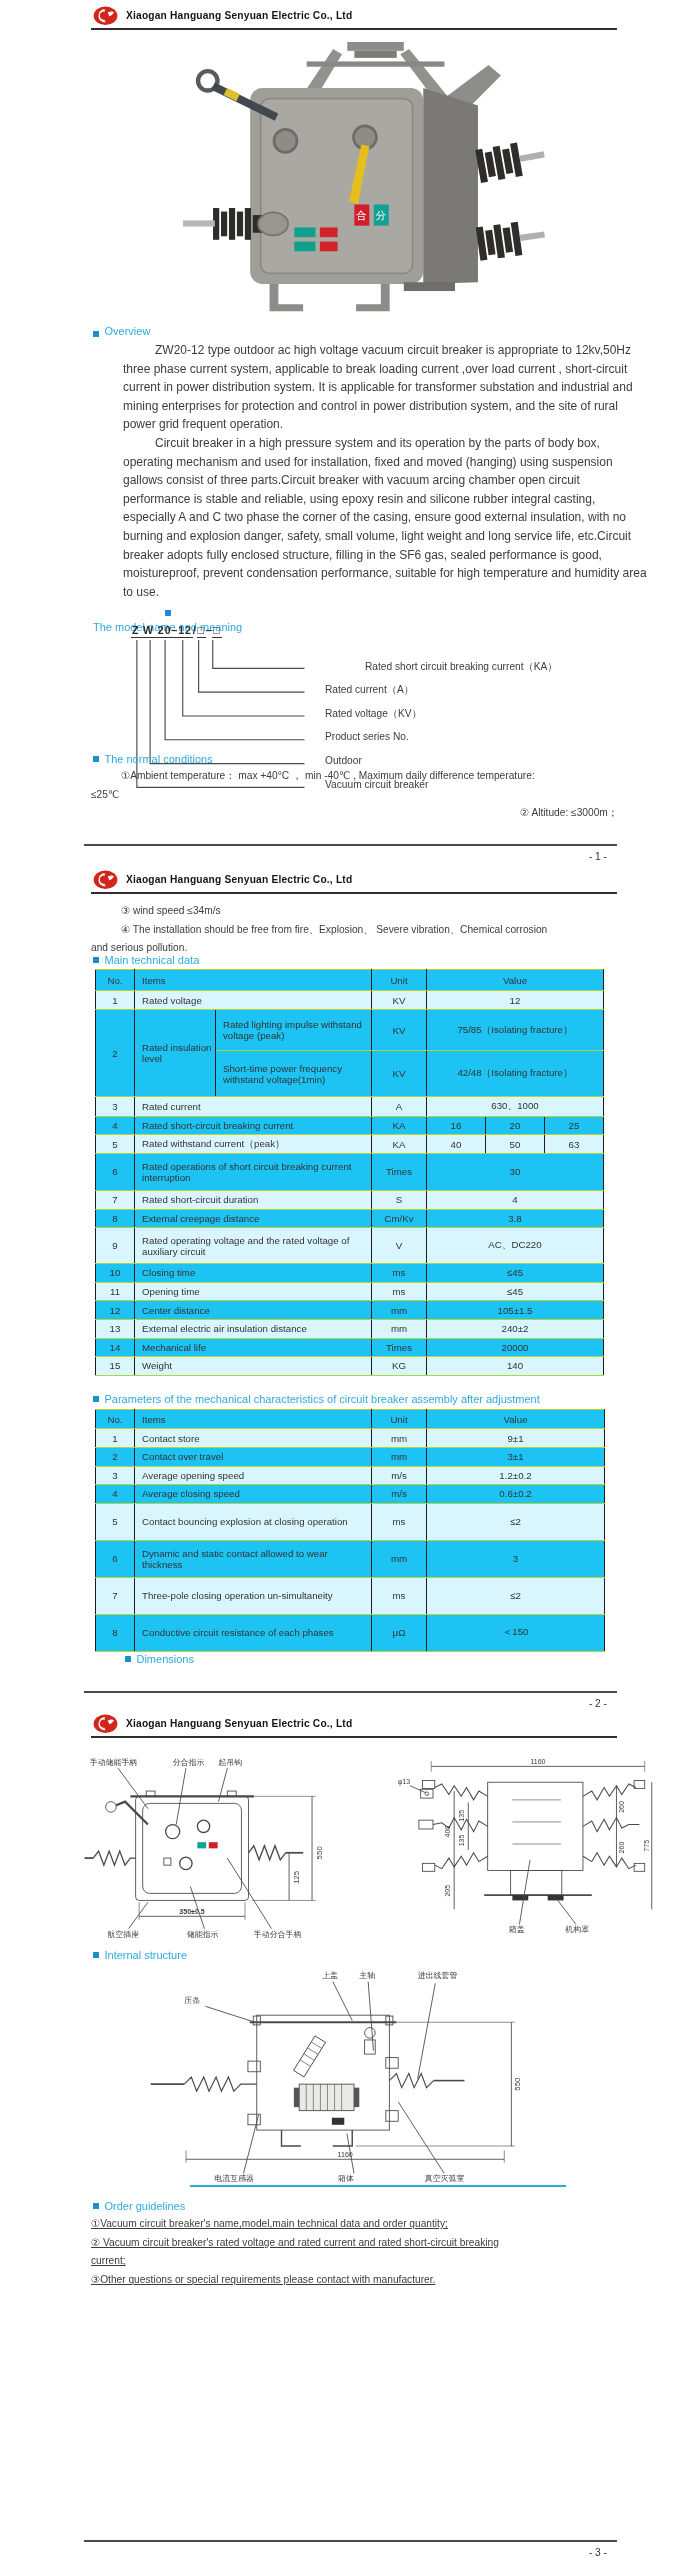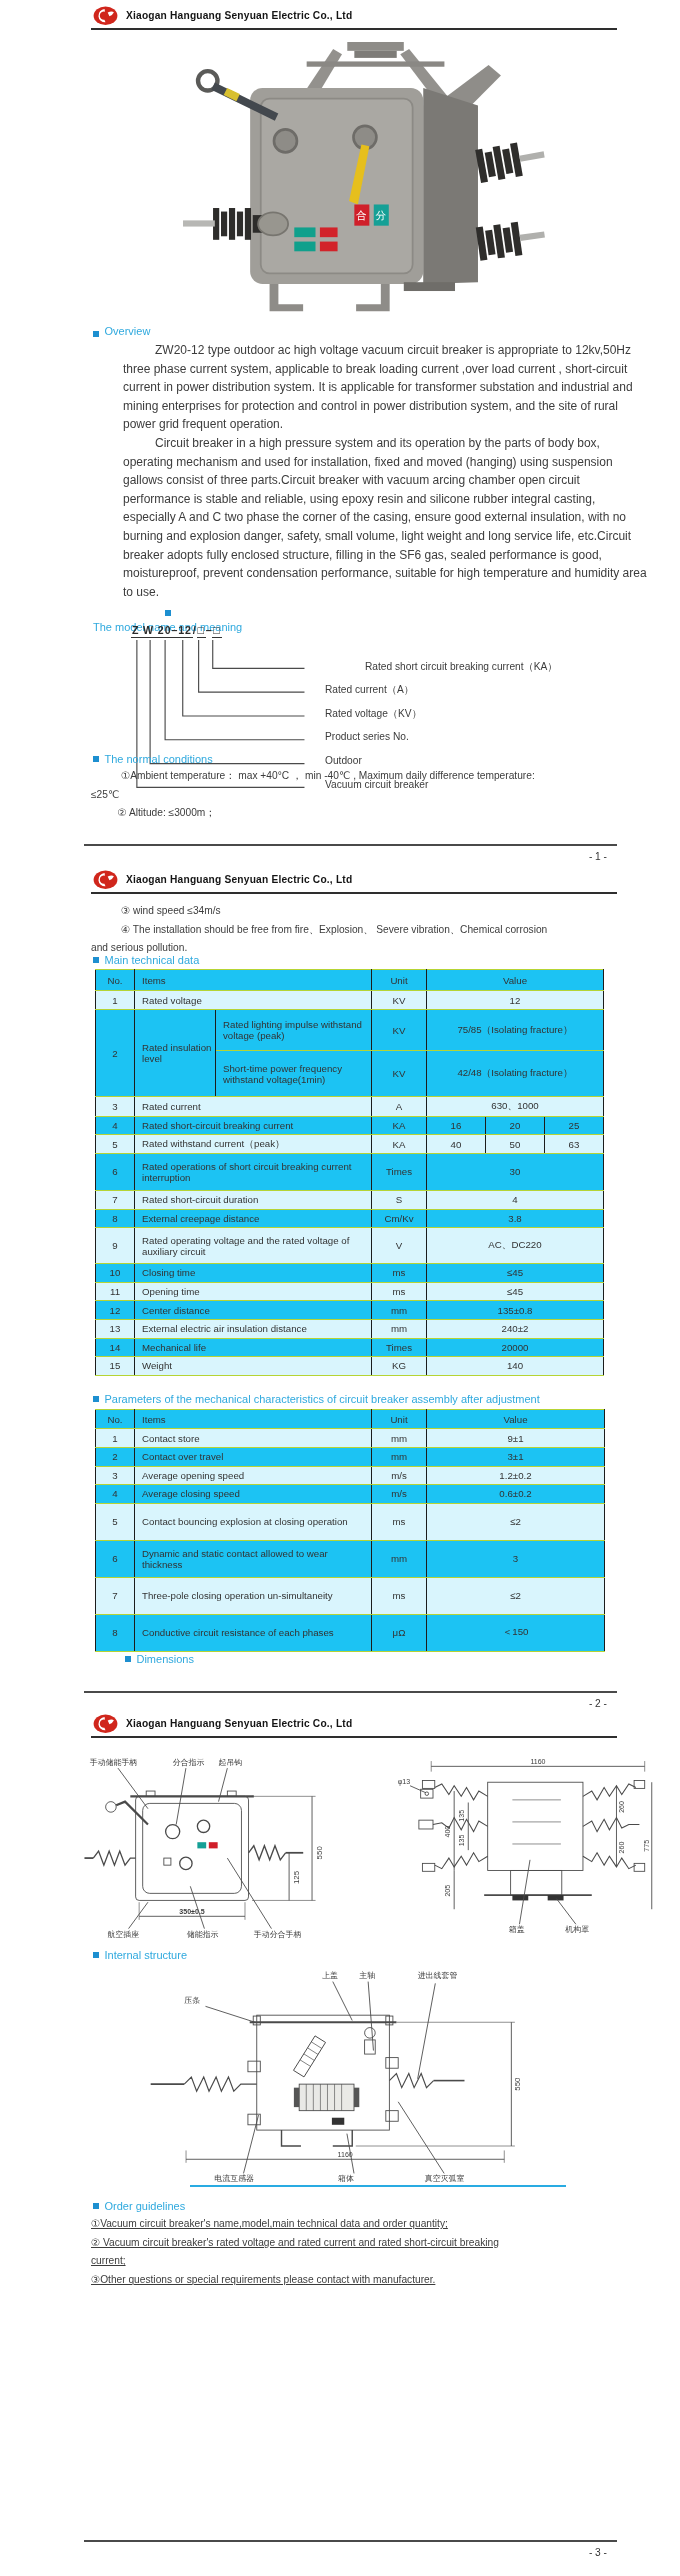--- a/index.html
+++ b/index.html
@@ -15,21 +15,21 @@
   .pgnum{position:absolute;left:84px;width:523px;text-align:right;font-size:10.2px;color:#333;}
   
   .sechead{position:absolute;left:93px;display:flex;align-items:center;gap:5.3px;}
   .bullet{width:6.2px;height:6.2px;background:#1d8fd0;flex:0 0 auto;}
   .ht{font-size:11px;color:#2fa9de;}
   
   .para{position:absolute;left:91px;width:525px;font-size:12px;line-height:18.6px;color:#3c3c3c;margin-left:32px;}
   .para p{margin:0;text-indent:32px;}
   .tline{font-size:10.2px;line-height:18.6px;color:#3c3c3c;}
   .ind{padding-left:30px;}
-  .ind2{padding-left:26.5px;}
+  .ind2{padding-left:26.5px;text-align:right;}
   
   .mcode{position:absolute;left:40px;top:-1.8px;font-size:10.6px;font-weight:600;color:#2b2b2b;letter-spacing:0.9px;}
   .mcode .u{border-bottom:1.3px solid #333;padding:0 0.9px 0.9px 0.9px;}
   .mlabel{position:absolute;left:234px;font-size:10.2px;color:#3c3c3c;white-space:nowrap;}
   
   table.tech{border-collapse:collapse;border:1.8px solid #1c1c1c;table-layout:fixed;}
   table.tech td{border-left:0.9px solid #1c1c1c;border-right:0.9px solid #1c1c1c;
     border-top:1.8px solid #b6d434;border-bottom:1.8px solid #b6d434;
     font-size:9.7px;color:#333;padding:0.9px 3.5px;text-align:center;overflow:hidden;}
   table.tech td.it{text-align:left;padding-left:7px;}
@@ -269,21 +269,21 @@
     <tr class="light" style="height:18.6px;">
       <td>11</td>
       <td class="it" colspan="2">Opening time</td>
       <td>ms</td>
       <td colspan="3">≤45</td>
     </tr>
     <tr class="deep" style="height:18.6px;">
       <td>12</td>
       <td class="it" colspan="2">Center distance</td>
       <td>mm</td>
-      <td colspan="3">135±0.8</td>
+      <td colspan="3">105±1.5</td>
     </tr>
     <tr class="light" style="height:18.6px;">
       <td>13</td>
       <td class="it" colspan="2">External electric air insulation distance</td>
       <td>mm</td>
       <td colspan="3">240±2</td>
     </tr>
     <tr class="deep" style="height:18.6px;">
       <td>14</td>
       <td class="it" colspan="2">Mechanical life</td>

